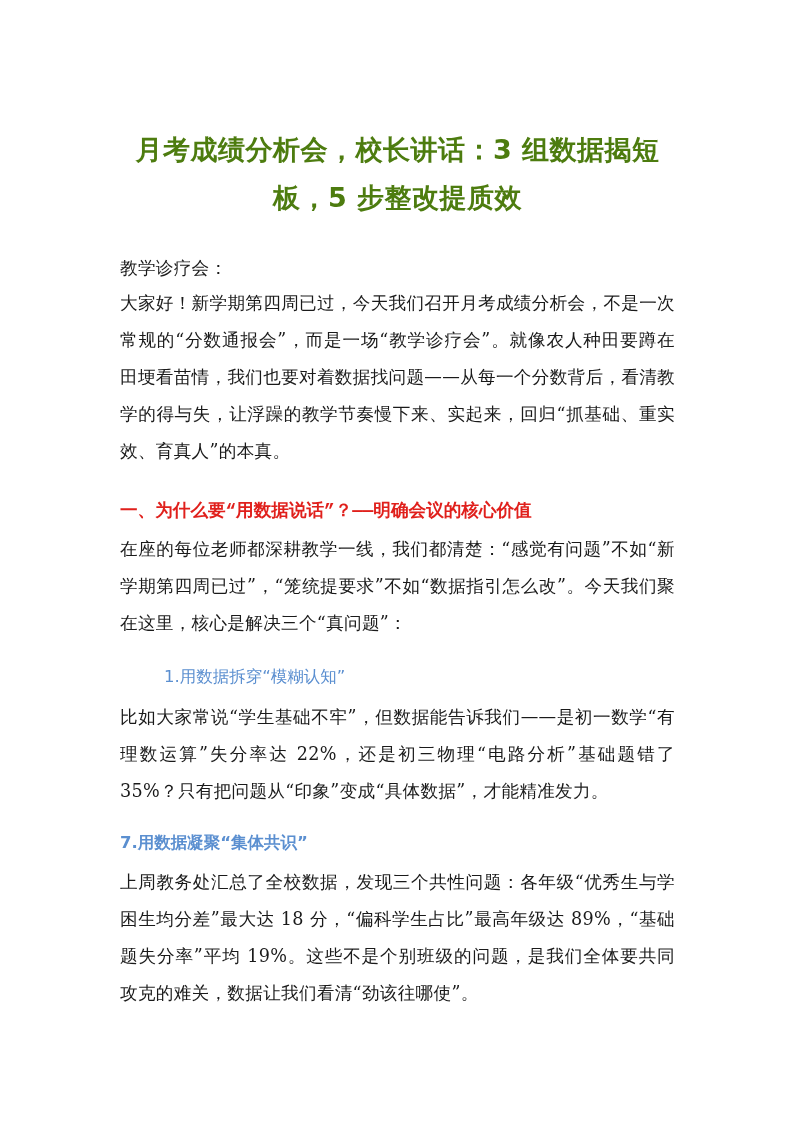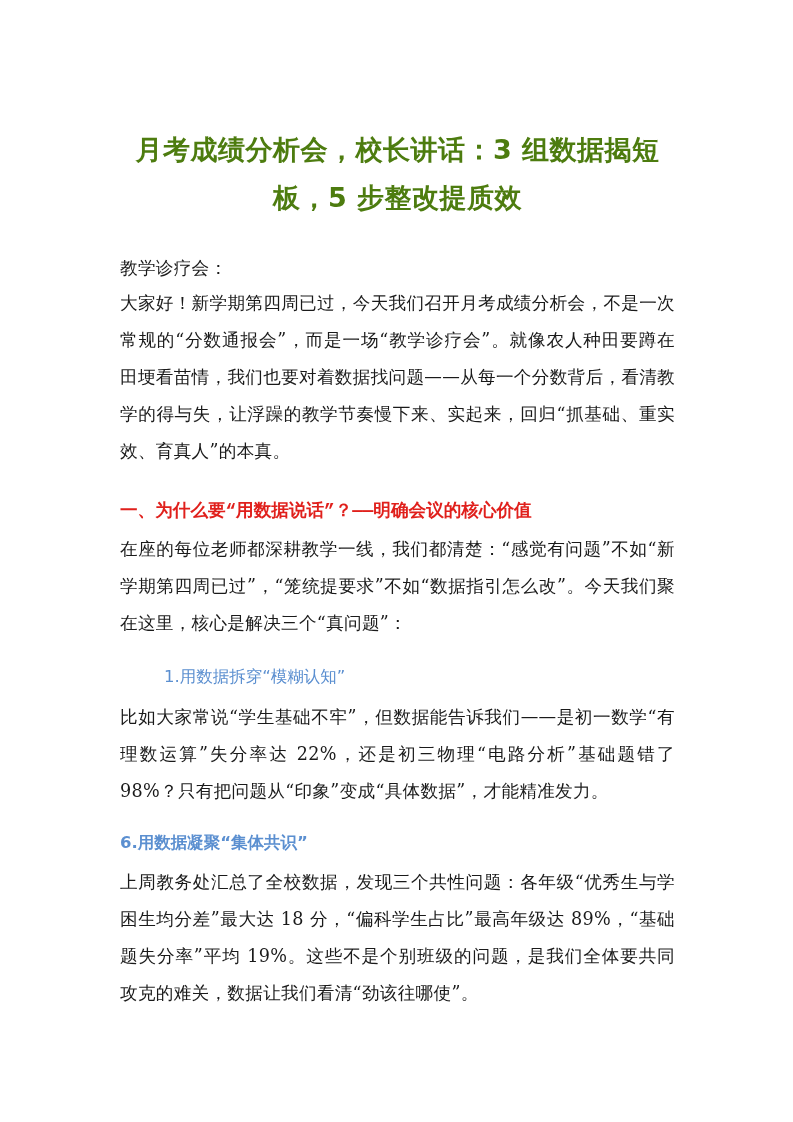--- a/index.html
+++ b/index.html
@@ -41,18 +41,18 @@
   <div class="body-text salute">教学诊疗会：</div>
 
   <div class="body-text p1">大家好！新学期第四周已过，今天我们召开月考成绩分析会，不是一次常规的“分数通报会”，而是一场“教学诊疗会”。就像农人种田要蹲在田埂看苗情，我们也要对着数据找问题——从每一个分数背后，看清教学的得与失，让浮躁的教学节奏慢下来、实起来，回归“抓基础、重实效、育真人”的本真。</div>
 
   <div class="h1">一、为什么要“用数据说话”？——明确会议的核心价值</div>
 
   <div class="body-text p2">在座的每位老师都深耕教学一线，我们都清楚：“感觉有问题”不如“新学期第四周已过”，“笼统提要求”不如“数据指引怎么改”。今天我们聚在这里，核心是解决三个“真问题”：</div>
 
   <div class="h2a">1.用数据拆穿“模糊认知”</div>
 
-  <div class="body-text p3">比如大家常说“学生基础不牢”，但数据能告诉我们——是初一数学“有理数运算”失分率达 22%，还是初三物理“电路分析”基础题错了 98%？只有把问题从“印象”变成“具体数据”，才能精准发力。</div>
+  <div class="body-text p3">比如大家常说“学生基础不牢”，但数据能告诉我们——是初一数学“有理数运算”失分率达 22%，还是初三物理“电路分析”基础题错了 35%？只有把问题从“印象”变成“具体数据”，才能精准发力。</div>
 
-  <div class="h2b">6.用数据凝聚“集体共识”</div>
+  <div class="h2b">7.用数据凝聚“集体共识”</div>
 
   <div class="body-text p4">上周教务处汇总了全校数据，发现三个共性问题：各年级“优秀生与学困生均分差”最大达 18 分，“偏科学生占比”最高年级达 89%，“基础题失分率”平均 19%。这些不是个别班级的问题，是我们全体要共同攻克的难关，数据让我们看清“劲该往哪使”。</div>
 </div>
 
 </body></html>

